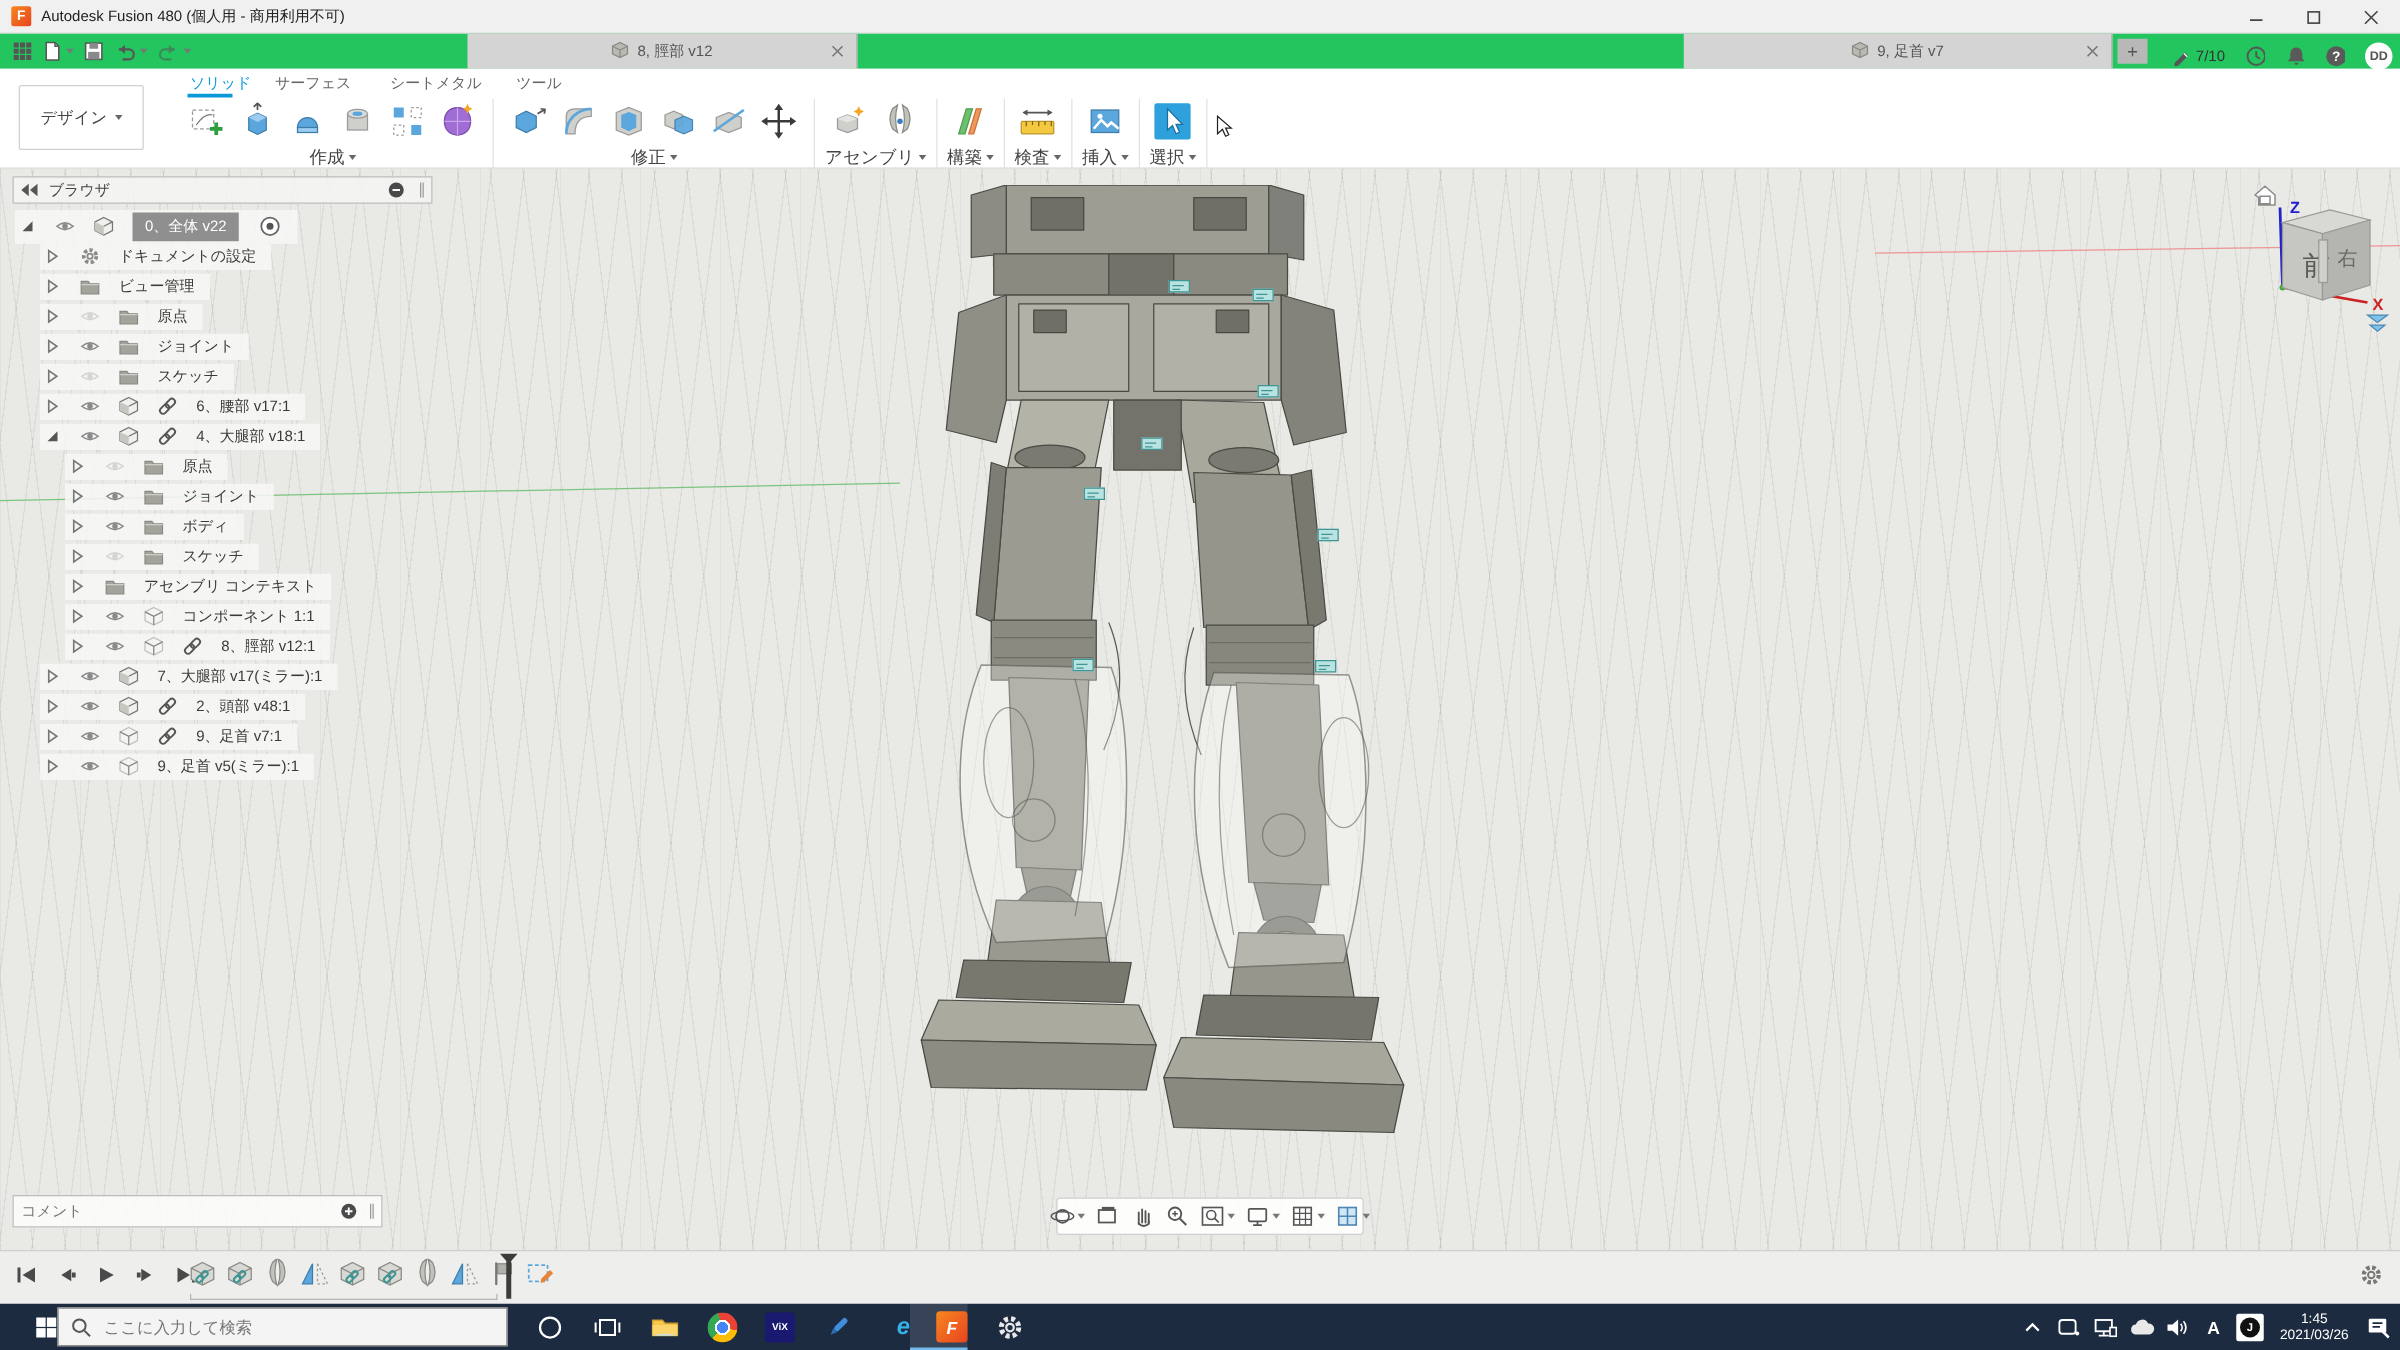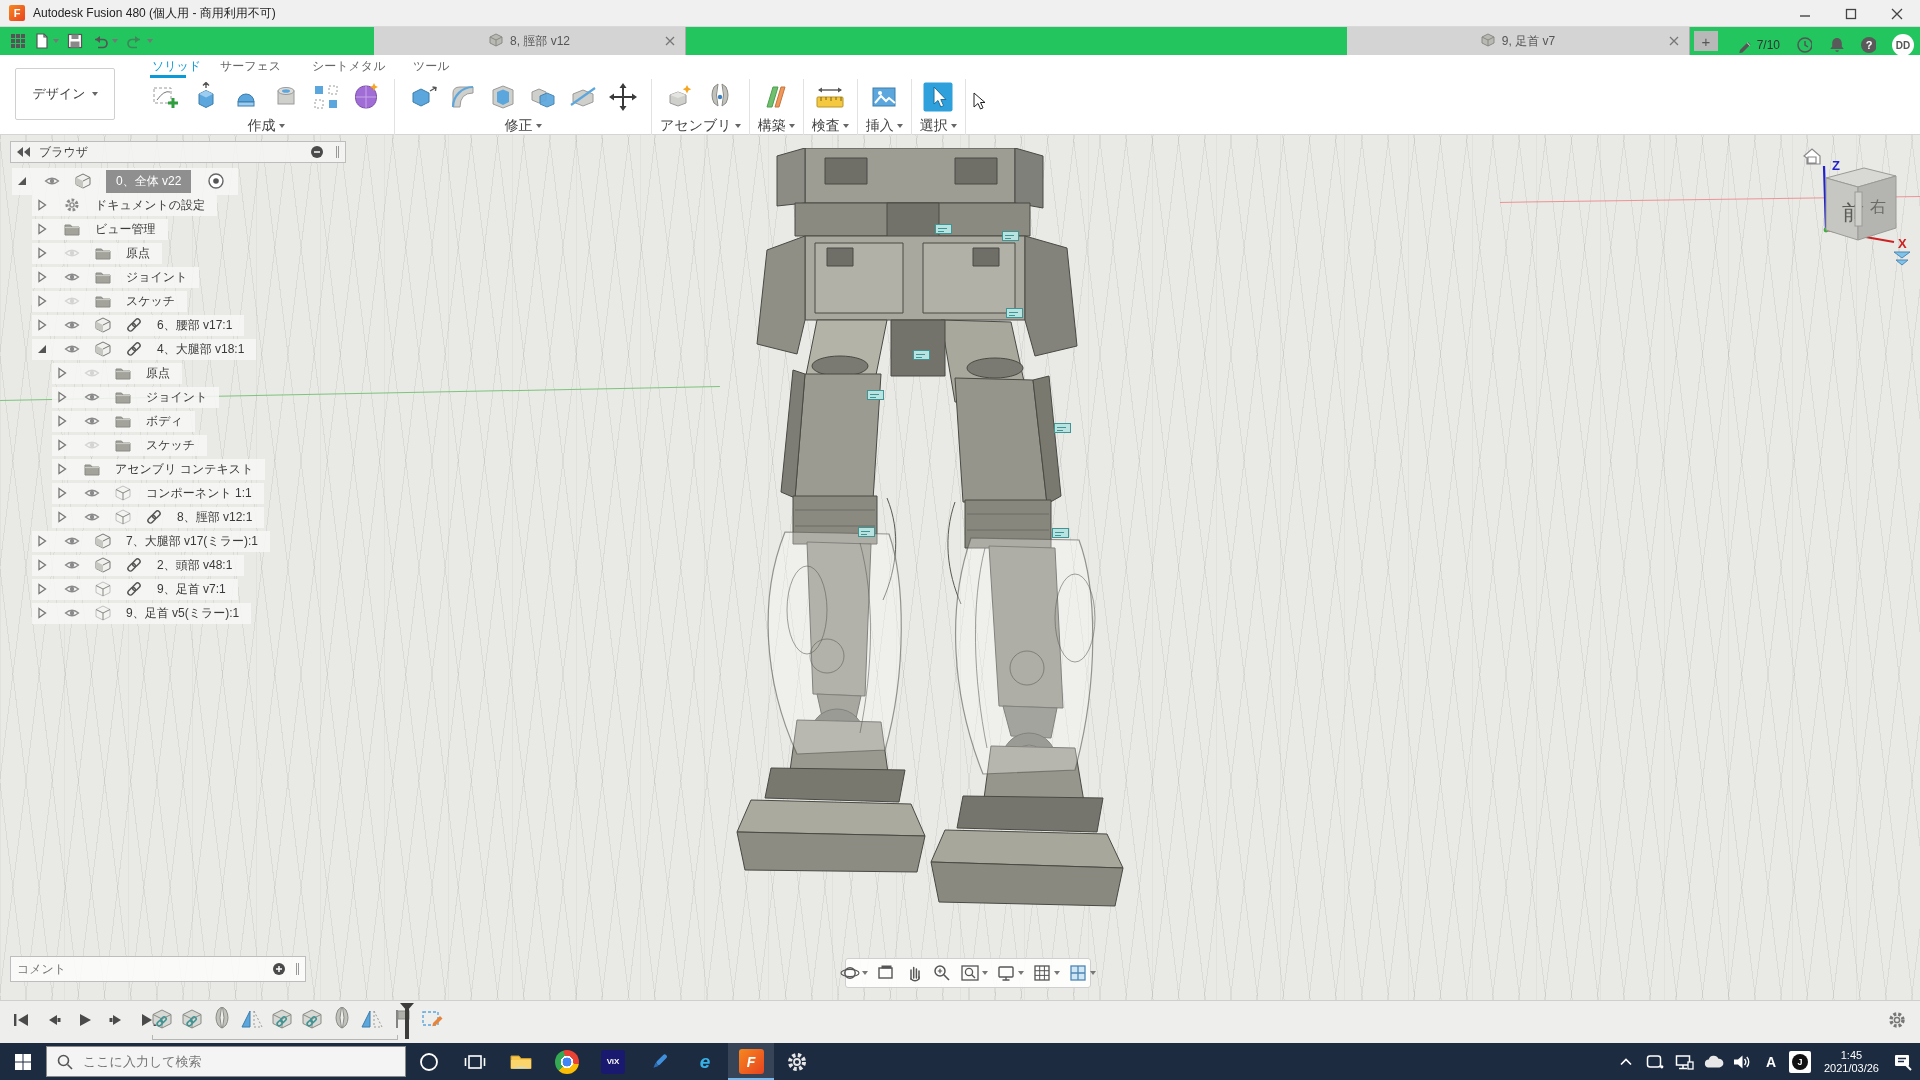--- a/index.html
+++ b/index.html
@@ -81,21 +81,21 @@
   #tl-features { position:absolute; left:150px; top:6px; display:flex; gap:6px; align-items:center; }
   .tlicon { width:24px; height:24px; display:flex; align-items:center; justify-content:center; }
   #tl-bracket { position:absolute; left:152px; top:34px; width:246px; height:5px; border-bottom:1px solid #b5b5b3; border-left:1px solid #b5b5b3; border-right:1px solid #b5b5b3; }
   #playhead { position:absolute; left:400px; top:2px; width:14px; height:36px; }
   #playhead .bar { position:absolute; left:5px; top:6px; width:4px; height:30px; background:#3c3c3a; }
   #playhead .tri { position:absolute; left:0; top:0; width:0; height:0; border-left:7px solid transparent; border-right:7px solid transparent; border-top:8px solid #3c3c3a; }
   #tl-gear { position:absolute; right:14px; top:10px; }
 
   
   #taskbar { position:absolute; left:0; top:1043px; width:1920px; height:37px; background:#1c2b40; display:flex; align-items:center; }
-  .tb-btn { width:46px; height:37px; display:flex; align-items:center; justify-content:center; }
+  .tb-btn { width:46px; height:37px; display:flex; align-items:center; justify-content:flex-end; }
   .tb-btn.active { background:rgba(255,255,255,0.12); box-shadow:inset 0 -2px 0 #76b9ed; }
   #search-box { width:360px; height:31px; background:#f4f4f4; border:1px solid #8a8a8a; display:flex; align-items:center; gap:10px; padding:0 10px; }
   #search-box input { border:none; outline:none; background:transparent; font-size:13px; color:#b91c1c; flex:1; font-family:inherit; }
   #tray { position:absolute; right:0; top:0; height:37px; display:flex; align-items:center; gap:7px; padding-right:6px; }
   .tray-ico { width:22px; height:22px; display:flex; align-items:center; justify-content:center; color:#fff; }
   #clockbox { text-align:center; color:#fff; font-size:11px; line-height:13px; padding:0 6px; }
   .chrome-ico { width:24px; height:24px; border-radius:50%;
     background: radial-gradient(circle at 50% 50%, #4285f4 0 26%, #fff 27% 36%, rgba(0,0,0,0) 37%),
       conic-gradient(from -18deg, #ea4335 0 120deg, #fbbc05 120deg 240deg, #34a853 240deg 360deg); }
   .vix-ico { width:24px; height:24px; background:#191970; border-radius:3px; color:#fff; font-size:8px; font-weight:bold; display:flex; align-items:center; justify-content:center; }

